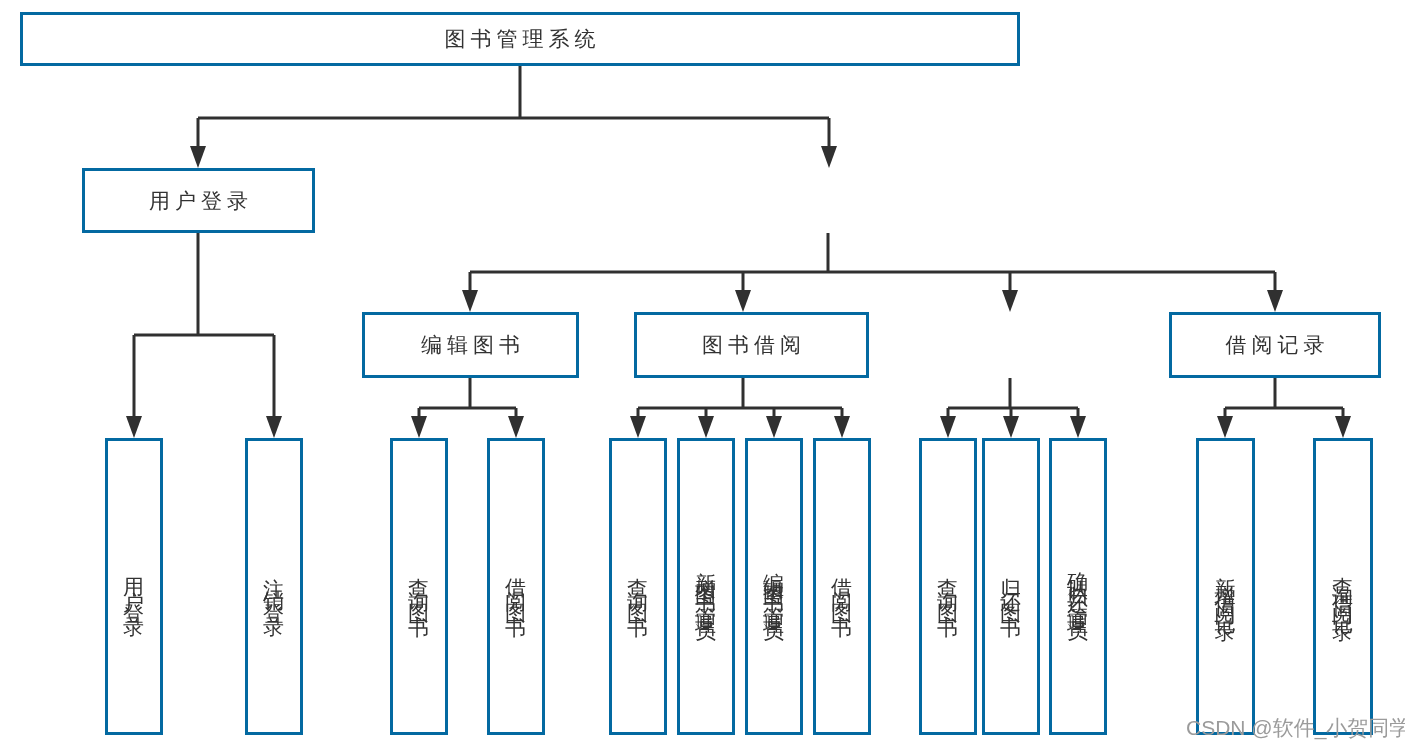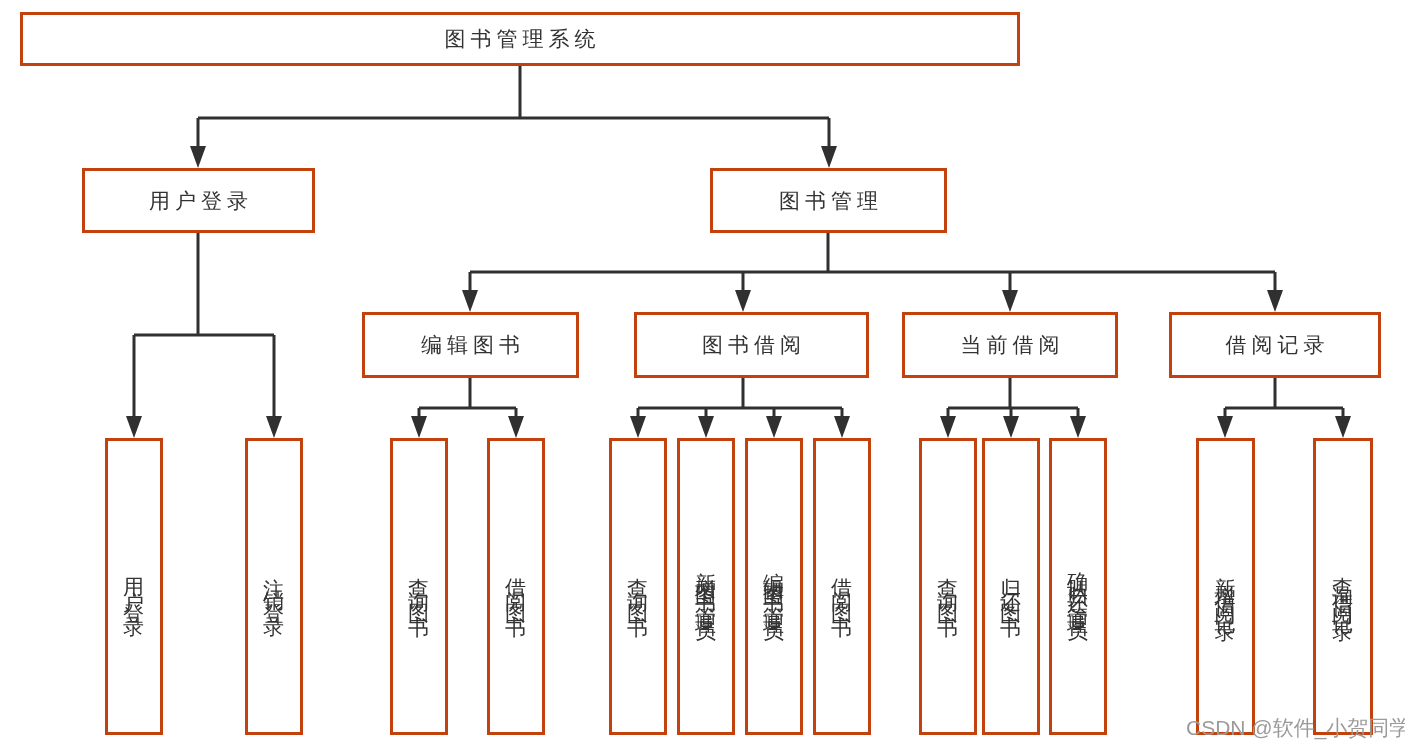--- a/index.html
+++ b/index.html
@@ -1,19 +1,19 @@
 <!DOCTYPE html>
 <html><head>
 <meta charset="utf-8">
 <style>
   html,body { margin:0; padding:0; background:#ffffff; }
   body { width:1405px; height:747px; font-family:"Liberation Sans", sans-serif; }
   .stage { position:relative; width:1405px; height:747px; overflow:hidden; background:#fff; }
   svg.wires { position:absolute; left:0; top:0; }
-  .box { position:absolute; box-sizing:border-box; border:3px solid #c2410c; background:#fff;
+  .box { position:absolute; box-sizing:border-box; border:3px solid #0369a1; background:#fff;
          display:flex; align-items:center; justify-content:center; }
   .h-text { font-size:21px; letter-spacing:5px; color:#333; white-space:nowrap; text-indent:5px; }
   .leaf { top:438px; width:58px; height:297px; }
   .v-text { writing-mode:vertical-rl; text-orientation:mixed; font-size:21px; color:#333;
             line-height:1; white-space:nowrap; }
   .watermark { position:absolute; left:1186px; top:714px; font-size:21px; color:#9b9b9b;
                z-index:5; white-space:nowrap; }
 </style>
 </head>
 <body>
@@ -57,32 +57,26 @@
     </g>
   </svg>
 
   <div class="box" style="left:20px; top:12px; width:1000px; height:54px">
     <span class="h-text">图书管理系统</span>
   </div>
 
   <div class="box" style="left:82px; top:168px; width:233px; height:65px">
     <span class="h-text">用户登录</span>
   </div>
-  <div class="box" style="left:710px; top:168px; width:237px; height:65px">
-    <span class="h-text">图书管理</span>
-  </div>
 
   <div class="box" style="left:362px; top:312px; width:217px; height:66px">
     <span class="h-text">编辑图书</span>
   </div>
   <div class="box" style="left:634px; top:312px; width:235px; height:66px">
     <span class="h-text">图书借阅</span>
-  </div>
-  <div class="box" style="left:902px; top:312px; width:216px; height:66px">
-    <span class="h-text">当前借阅</span>
   </div>
   <div class="box" style="left:1169px; top:312px; width:212px; height:66px">
     <span class="h-text">借阅记录</span>
   </div>
 
   <div class="box leaf" style="left:105px">
     <span class="v-text" style="letter-spacing: 13px;">用户登录</span>
   </div>
   <div class="box leaf" style="left:245px">
     <span class="v-text" style="letter-spacing: 13px;">注销登录</span>

